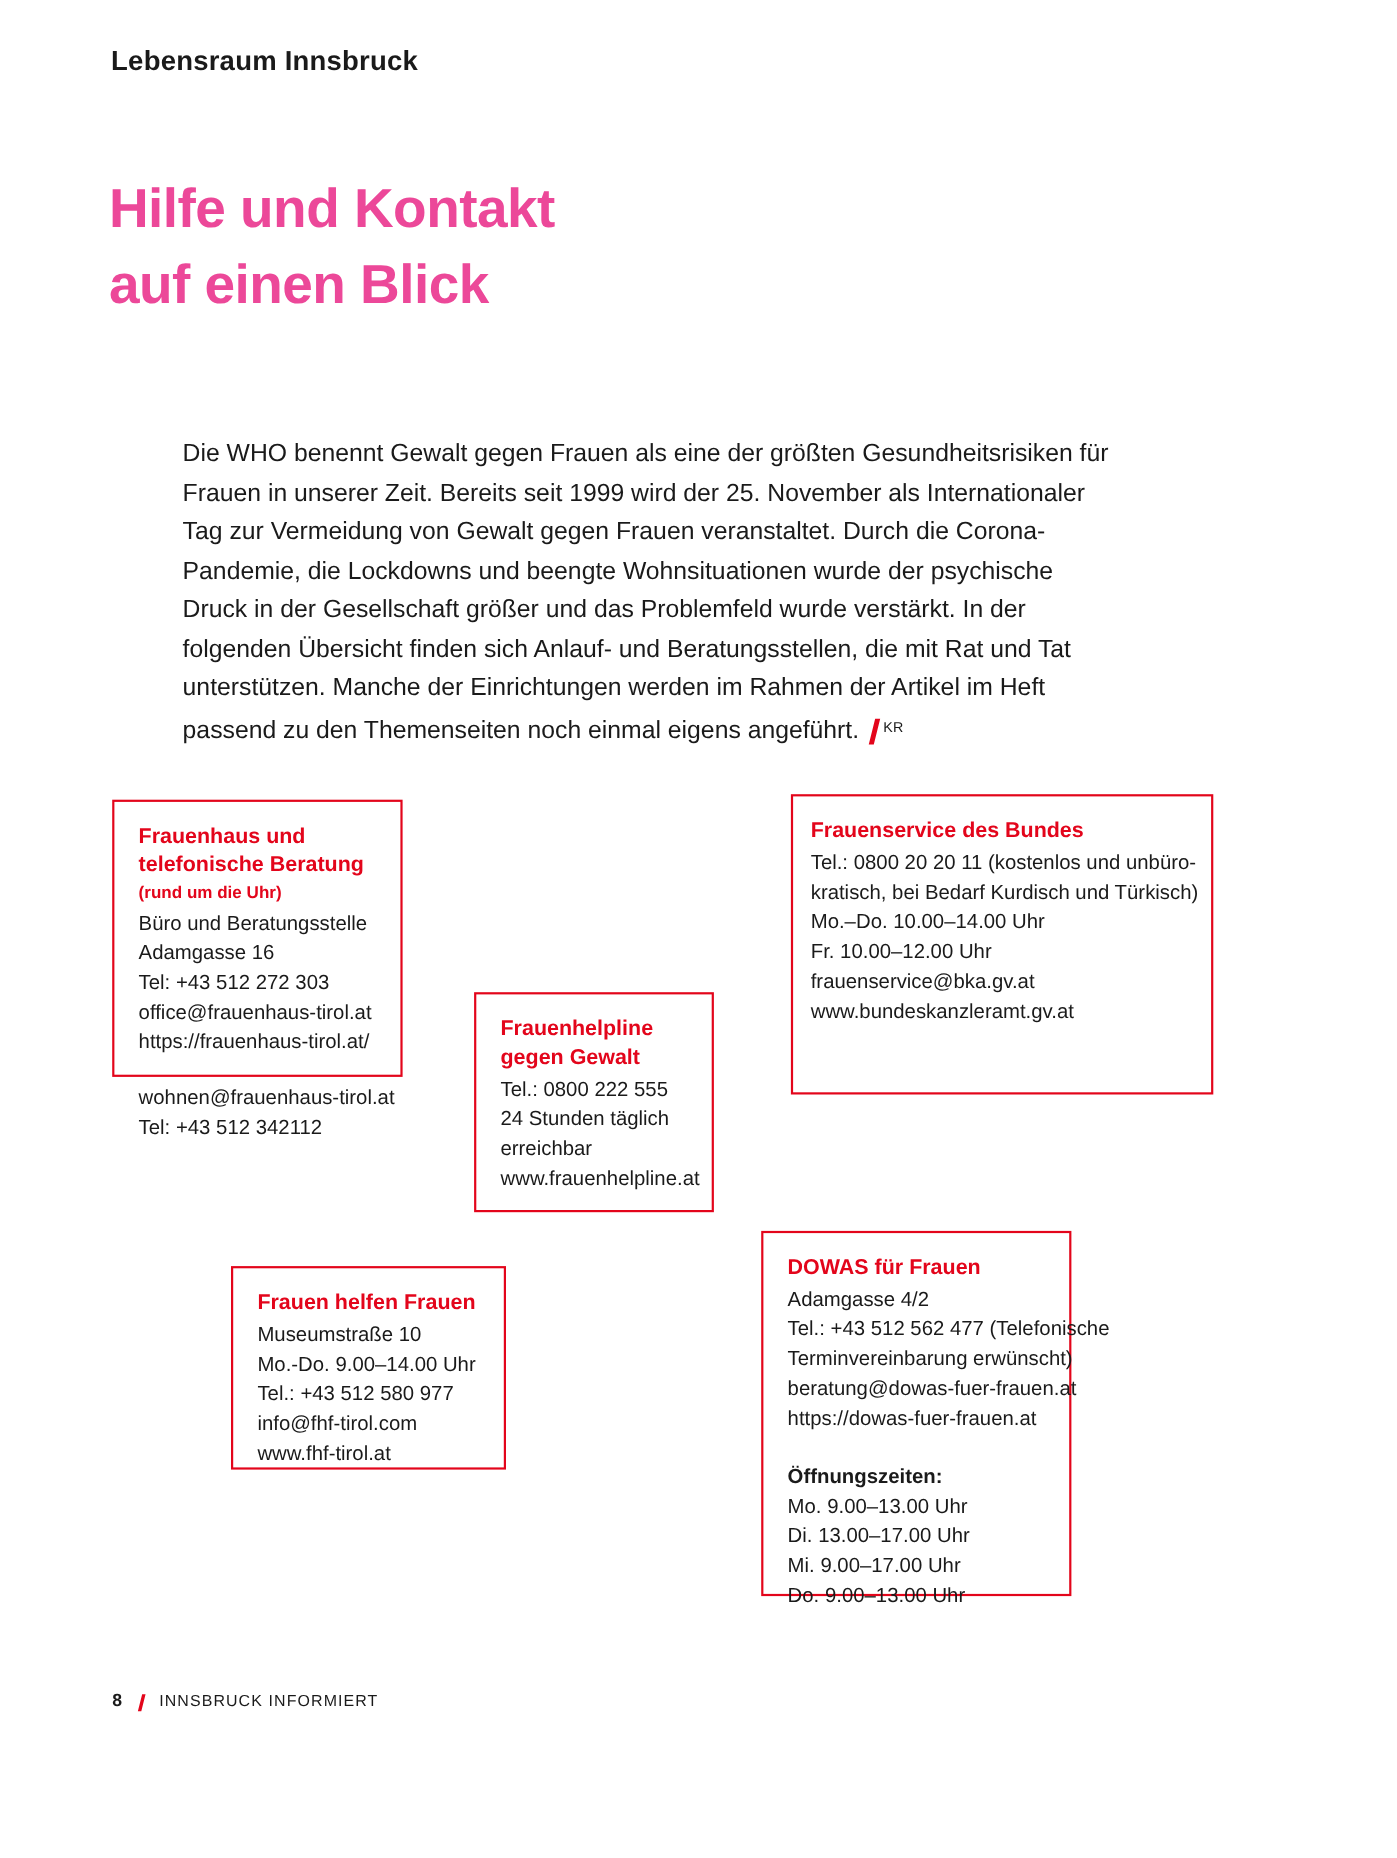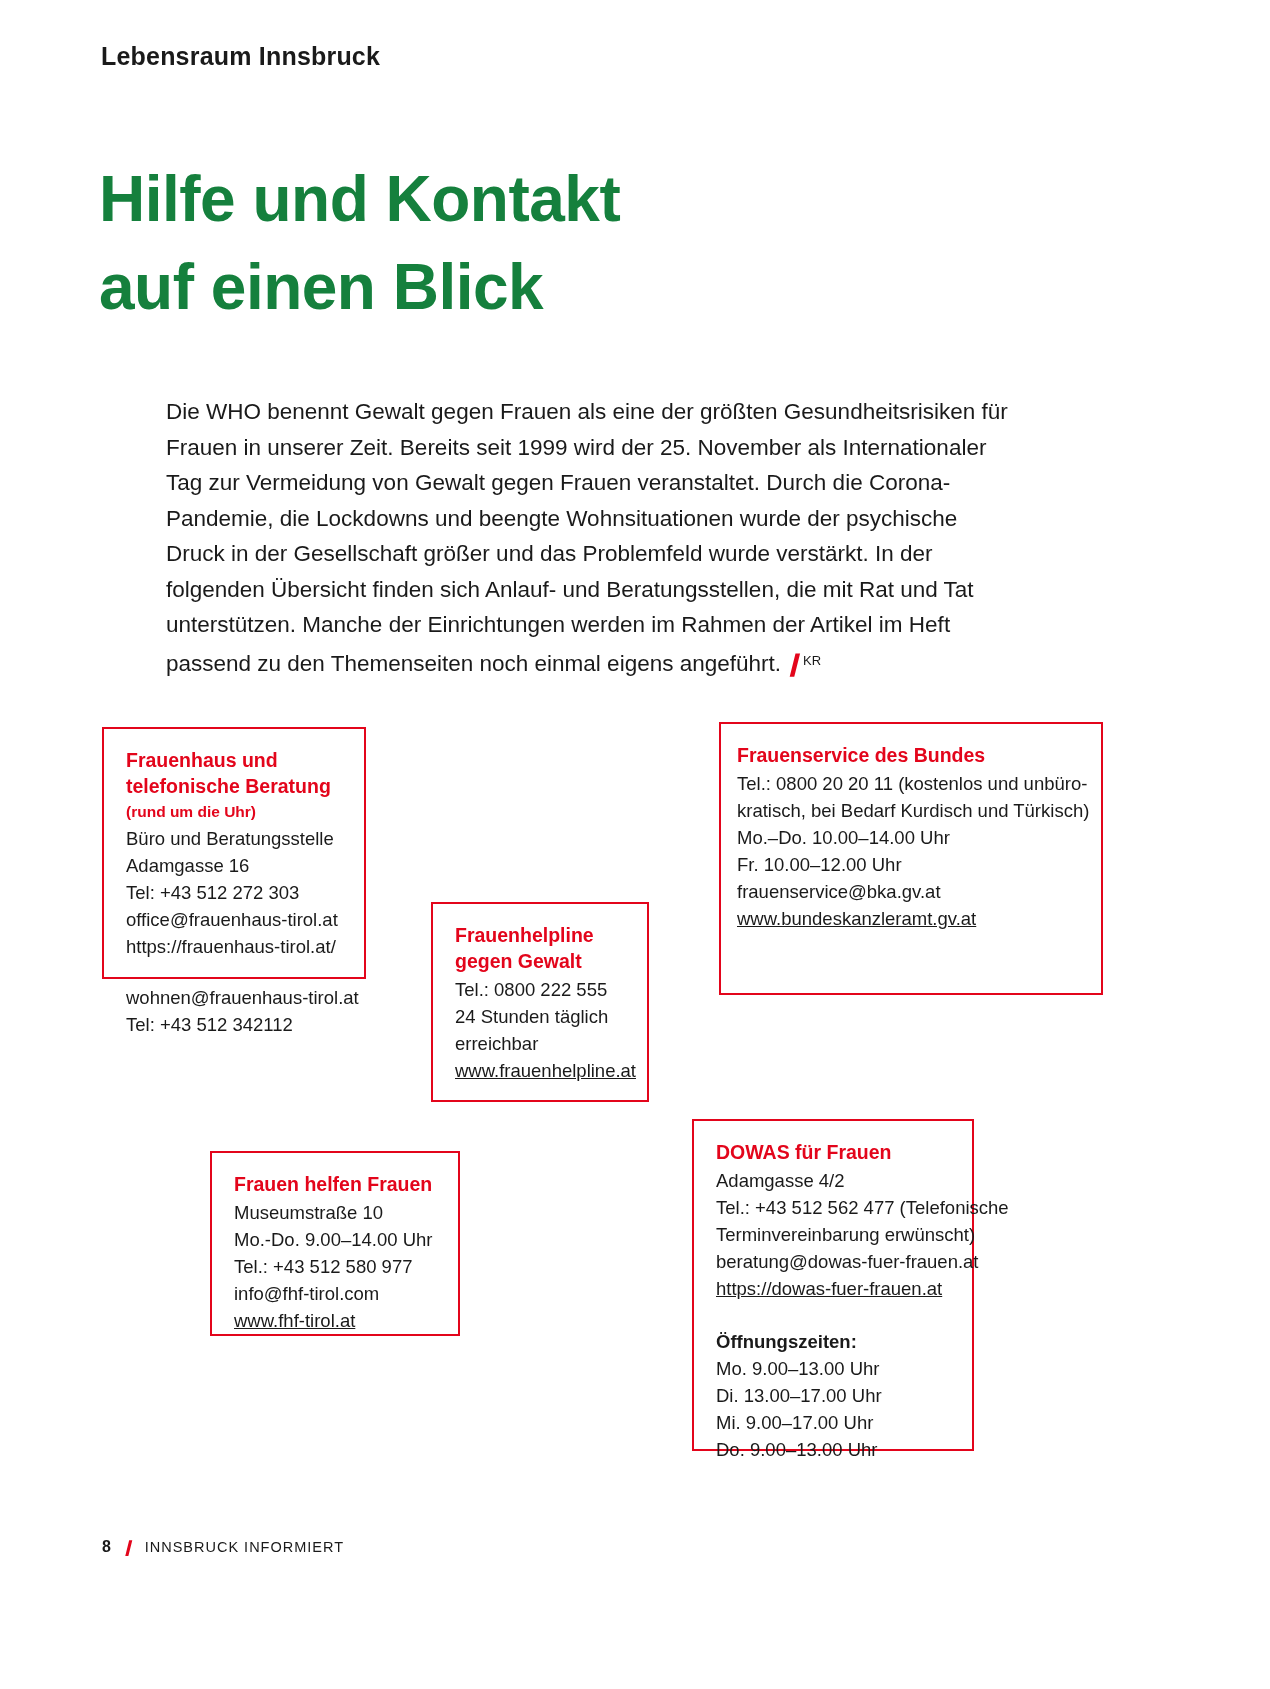--- a/index.html
+++ b/index.html
@@ -32,22 +32,22 @@
     letter-spacing: 0.2px;
     color: #1a1a1a;
   }
 
   
   .headline {
     position: absolute;
     left: 83px;
     top: 155px;
     width: 900px;
-    color: #15803d;
-    font-size: 64px;
+    color: #ec4899;
+    font-size: 50px;
     line-height: 1.38;
     font-weight: bold;
     letter-spacing: -0.5px;
   }
   .headline .l2 { display: block; }
 
   
   .intro {
     position: absolute;
     left: 150px;
@@ -89,21 +89,21 @@
   }
   .box .subtitle {
     color: #e3051b;
     font-weight: bold;
     font-size: 15.5px;
     display: block;
     line-height: 22px;
     margin-bottom: 2px;
   }
   .box .line { display: block; white-space: nowrap; }
-  .box .link { text-decoration: underline; display: block; white-space: nowrap; }
+  .box .link { display: block; white-space: nowrap; }
   .box .gap { display: block; height: 24px; }
   .box .bold { font-weight: bold; display: block; margin-top: 2px;}
 
   
   #box-frauenhaus { left: 86px;  top: 727px;  width: 264px; height: 252px; }
   #box-frauenhelpline { left: 415px; top: 902px; width: 218px; height: 200px; }
   #box-fhf { left: 194px; top: 1151px; width: 250px; height: 185px; }
   #box-bund { left: 703px; top: 722px; width: 384px; height: 273px; padding-left: 16px; }
   #box-dowas { left: 676px; top: 1119px; width: 282px; height: 332px; }
 

